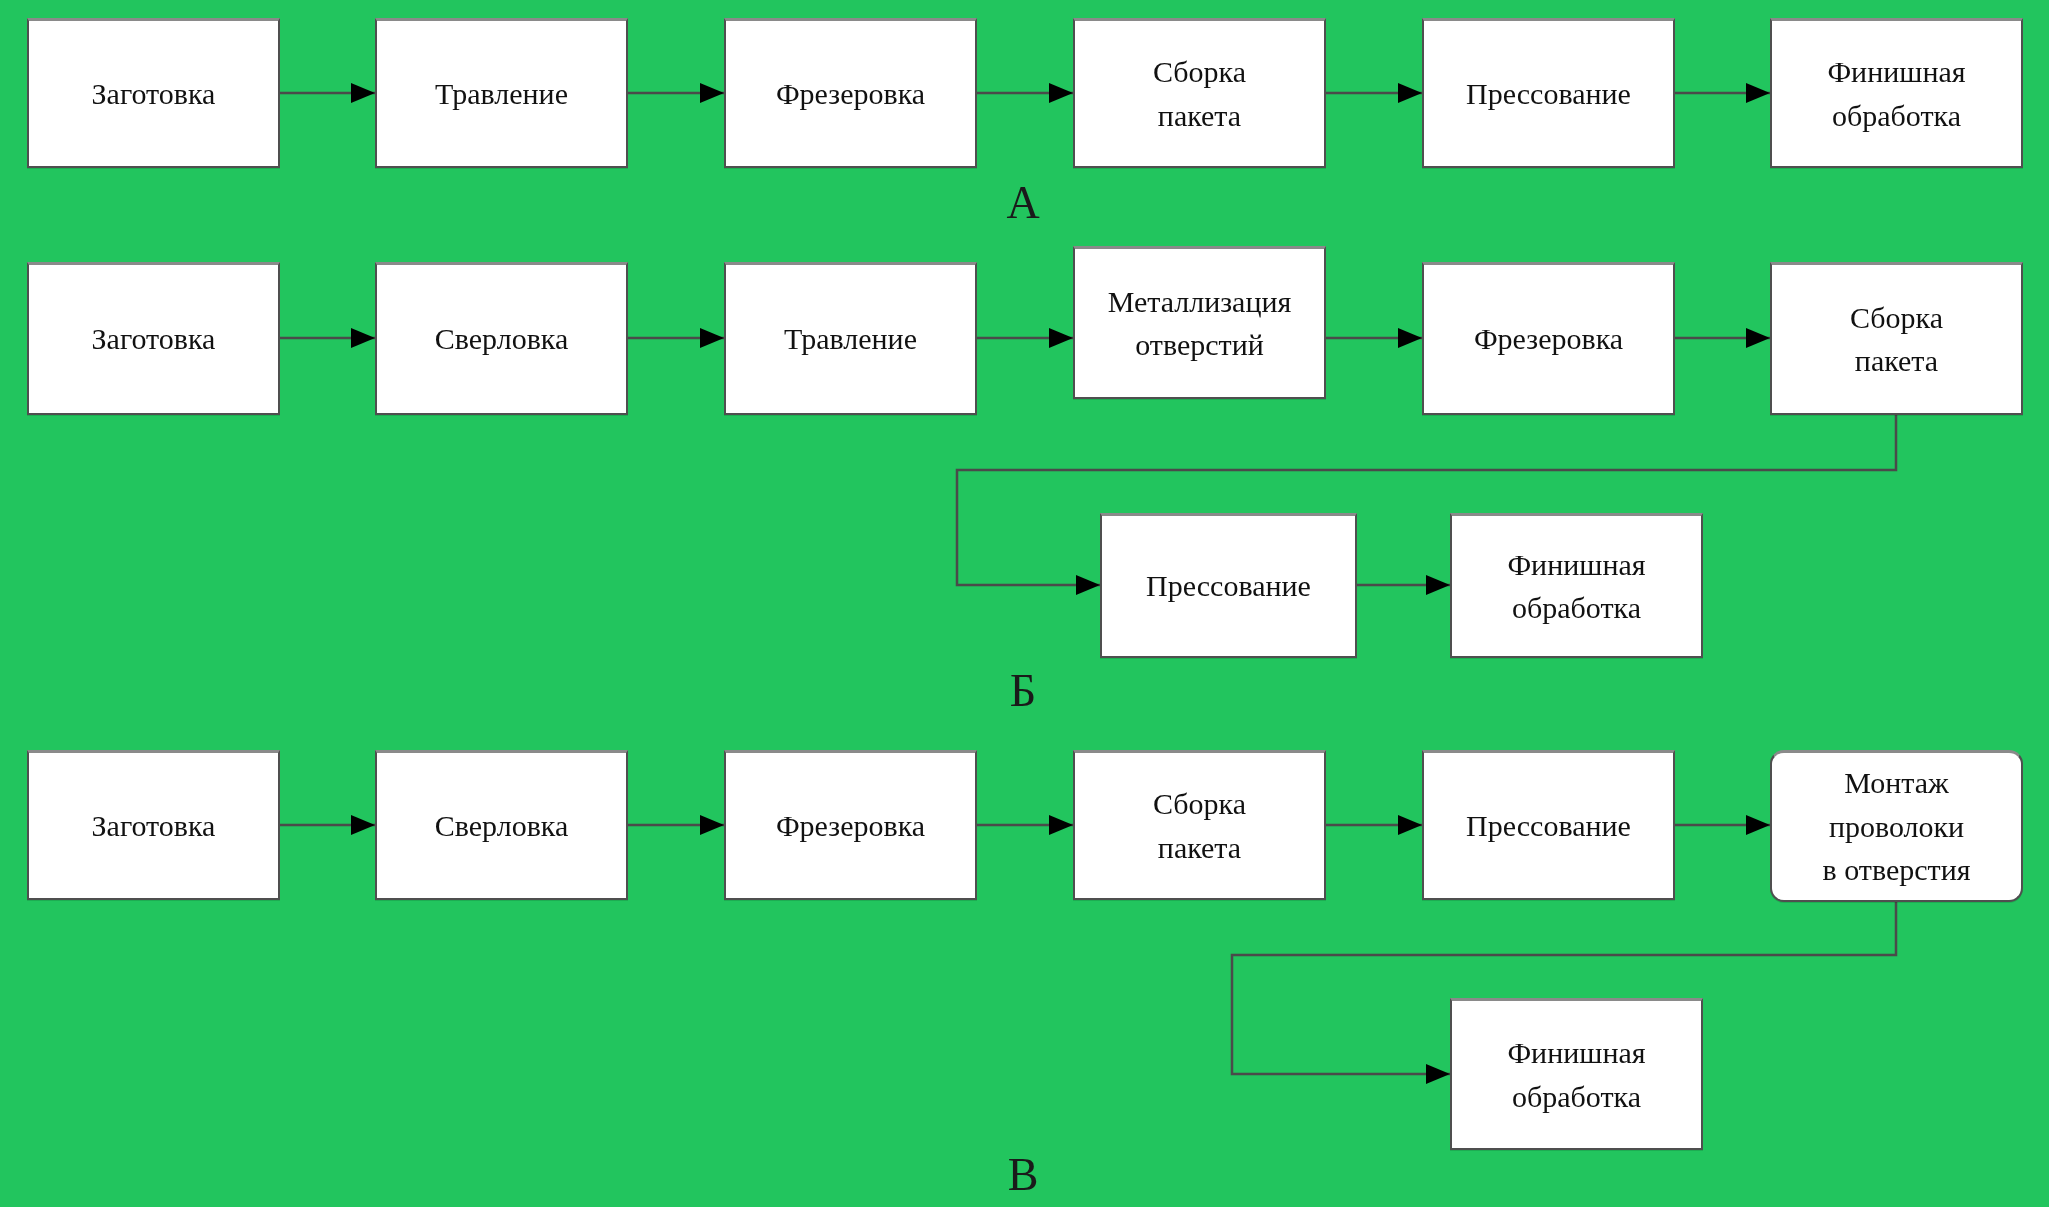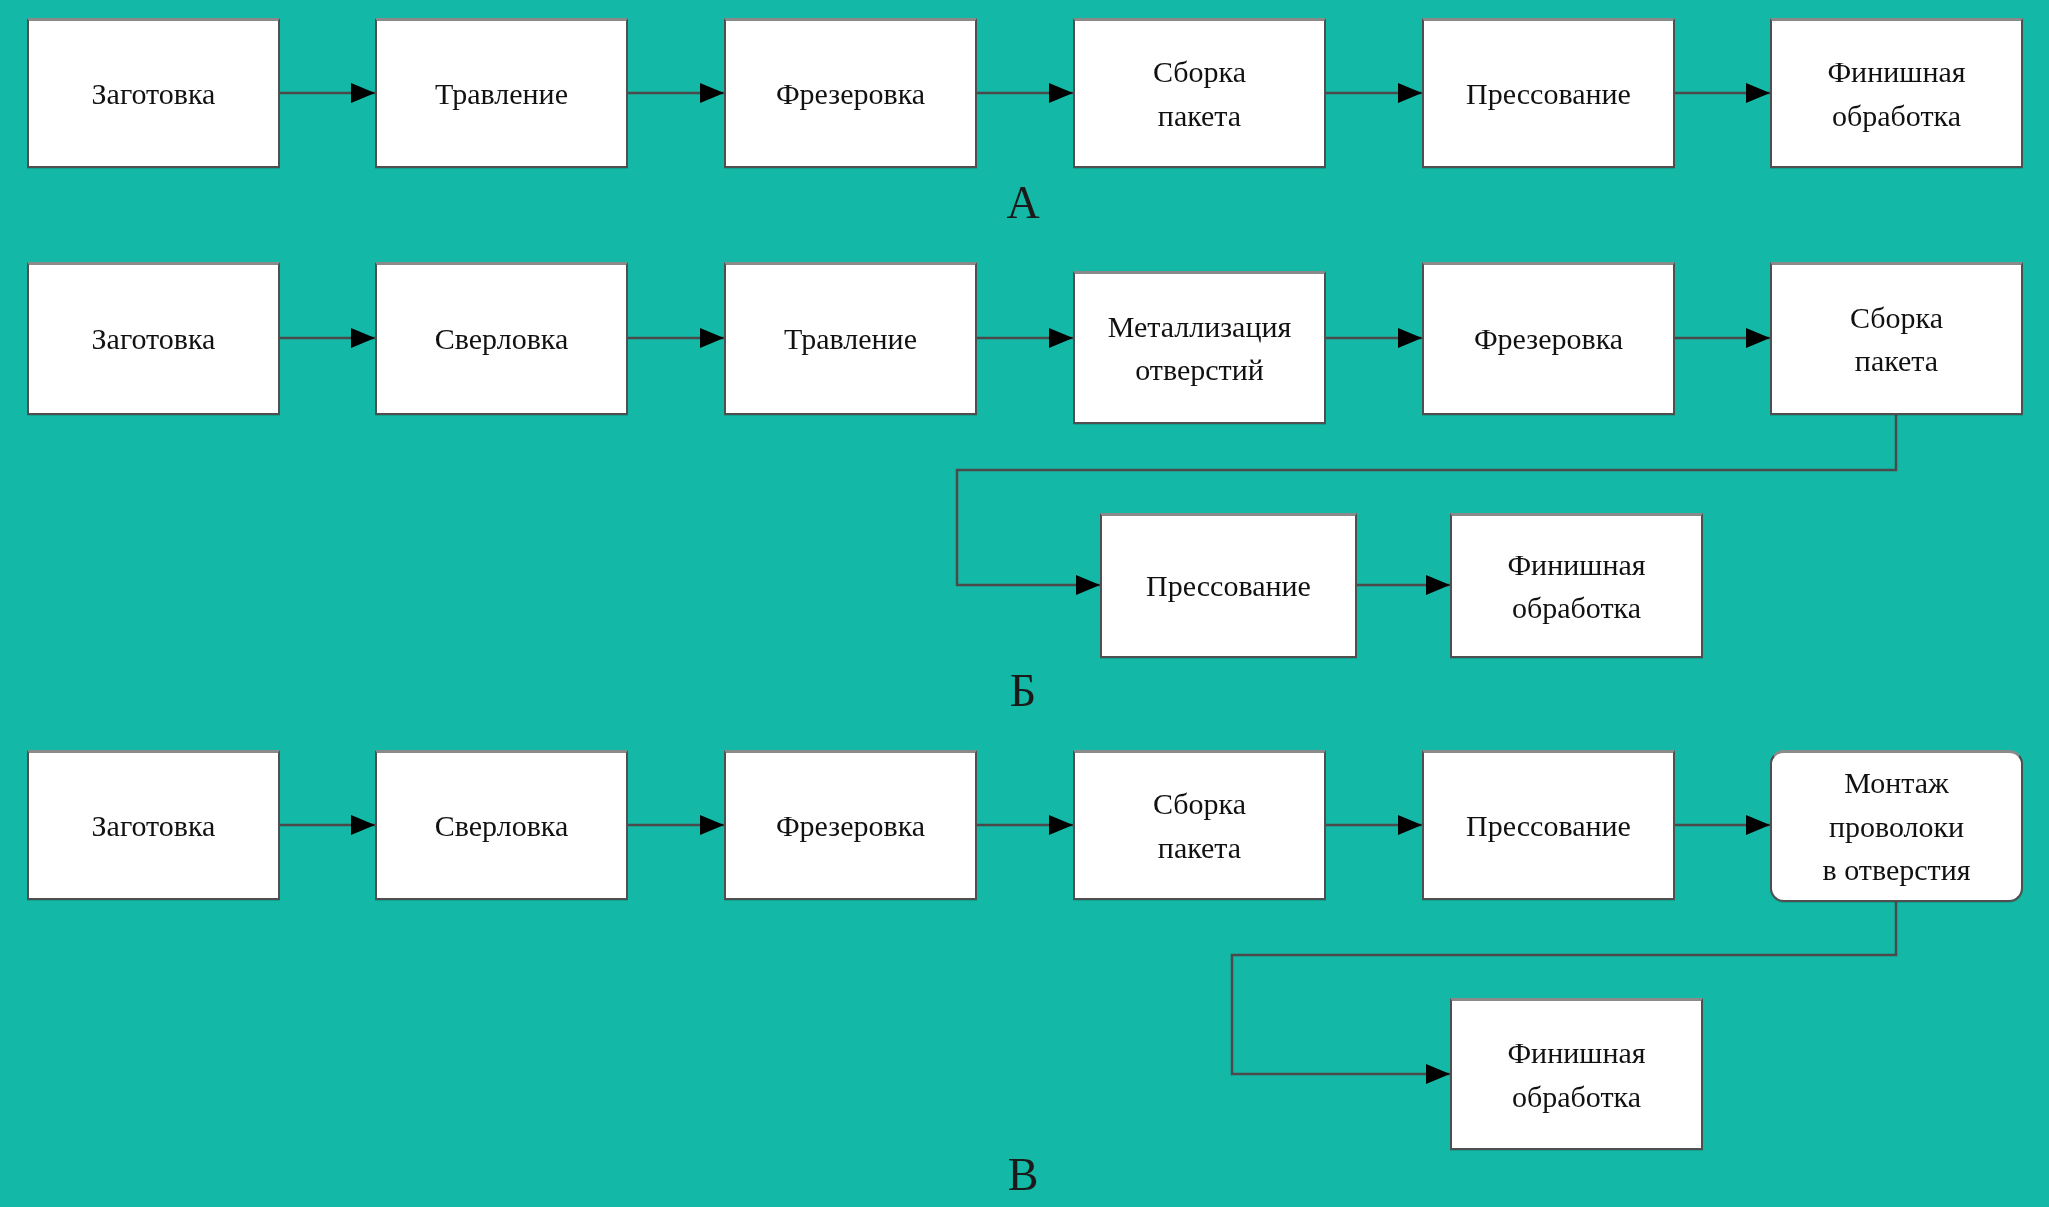--- a/index.html
+++ b/index.html
@@ -4,21 +4,21 @@
 <style>
   html, body {
     margin: 0;
     padding: 0;
     background: #fcfcfd;
   }
   .canvas {
     position: relative;
     width: 2049px;
     height: 1207px;
-    background: #14b8a6;
+    background: #22c55e;
     font-family: "Liberation Serif", "DejaVu Serif", serif;
     color: #111111;
     overflow: hidden;
   }
   .wires {
     position: absolute;
     left: 0;
     top: 0;
     width: 2049px;
     height: 1207px;
@@ -97,21 +97,21 @@
   <div class="node" style="left:1073px; top:18px; width:253px; height:150px;">Сборка
 пакета</div>
   <div class="node" style="left:1422px; top:18px; width:253px; height:150px;">Прессование</div>
   <div class="node" style="left:1770px; top:18px; width:253px; height:150px;">Финишная
 обработка</div>
   <div class="section-label" style="left:1023px; top:180px;">А</div>
 
   <div class="node" style="left:27px;   top:262px; width:253px; height:153px;">Заготовка</div>
   <div class="node" style="left:375px;  top:262px; width:253px; height:153px;">Сверловка</div>
   <div class="node" style="left:724px;  top:262px; width:253px; height:153px;">Травление</div>
-  <div class="node" style="left:1073px; top:271px; width:253px; height:153px;">Металлизация
+  <div class="node" style="left:1073px; top:246px; width:253px; height:153px;">Металлизация
 отверстий</div>
   <div class="node" style="left:1422px; top:262px; width:253px; height:153px;">Фрезеровка</div>
   <div class="node" style="left:1770px; top:262px; width:253px; height:153px;">Сборка
 пакета</div>
   <div class="node" style="left:1100px; top:513px; width:257px; height:145px;">Прессование</div>
   <div class="node" style="left:1450px; top:513px; width:253px; height:145px;">Финишная
 обработка</div>
   <div class="section-label" style="left:1023px; top:668px;">Б</div>
 
   <div class="node" style="left:27px;   top:750px; width:253px; height:150px;">Заготовка</div>

